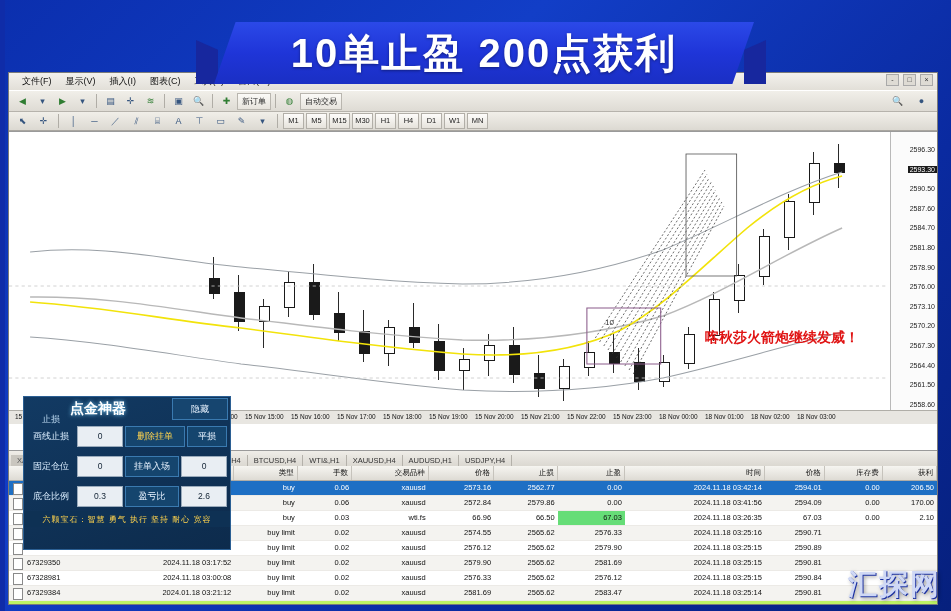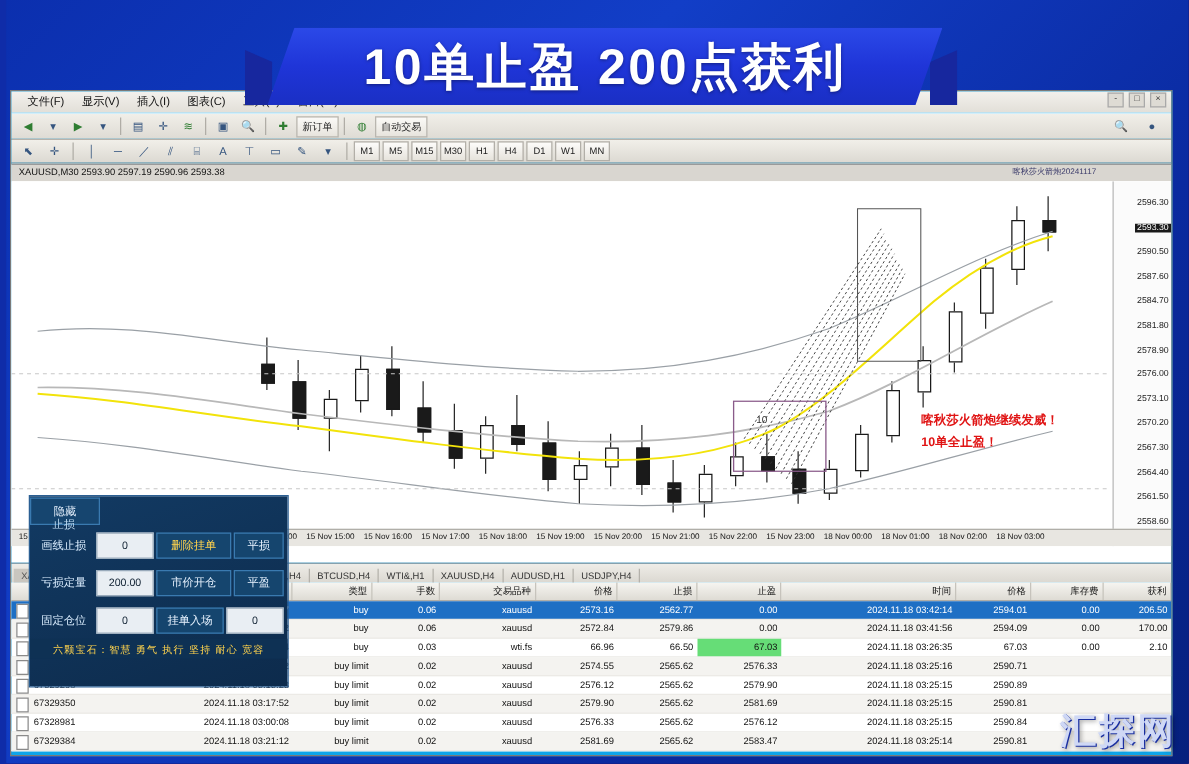--- a/index.html
+++ b/index.html
@@ -17,21 +17,21 @@
     display:flex;align-items:center;justify-content:center;z-index:40;
     box-shadow:0 2px 10px rgba(0,0,0,.35);}
   #banner span{color:#fff;font-size:40px;font-weight:bold;letter-spacing:2px;
     text-shadow:0 1px 3px rgba(0,0,0,.4);white-space:nowrap;}
   .banner-wing{position:absolute;z-index:39;background:#17279e;}
   #wing-l{left:196px;top:40px;width:22px;height:44px;clip-path:polygon(0 0,100% 22%,100% 100%,0 100%);}
   #wing-r{left:744px;top:40px;width:22px;height:44px;clip-path:polygon(0 22%,100% 0,100% 100%,0 100%);}
 
   
   #mt4{position:absolute;left:8px;top:72px;width:928px;height:531px;
-    background:#0ea5e9;border:1px solid #7a7a7a;overflow:hidden;z-index:10;}
+    background:#bef264;border:1px solid #7a7a7a;overflow:hidden;z-index:10;}
 
   
   #menubar{height:17px;background:linear-gradient(180deg,#f3f1ed,#e2dfd8);
     display:flex;align-items:center;padding-left:6px;position:relative;}
   #menubar .mi{font-size:9px;color:#111;padding:1px 7px;white-space:nowrap;}
   #menubar .win-btns{position:absolute;right:4px;top:1px;display:flex;gap:4px;}
   #menubar .win-btns i{display:block;width:11px;height:10px;background:#dedbd4;
     border:1px solid #a9a9a9;font-style:normal;font-size:7px;line-height:9px;text-align:center;color:#333;}
 
   
@@ -71,21 +71,21 @@
   .cd{position:absolute;width:9px;}
   .cd .wick{position:absolute;left:4px;width:1px;background:#2a2a2a;}
   .cd .body{position:absolute;left:0;width:9px;border:1px solid #1a1a1a;}
   .up .body{background:#ffffff;}
   .dn .body{background:#1a1a1a;}
 
   svg.overlay{position:absolute;left:0;top:0;width:100%;height:292px;pointer-events:none;}
 
   
   #annot{position:absolute;left:696px;top:196px;z-index:6;}
-  #annot div{color:#e01414;font-size:10px;font-weight:bold;line-height:18px;white-space:nowrap;margin-left:32px;}
+  #annot div{color:#e01414;font-size:14px;font-weight:bold;line-height:18px;white-space:nowrap;}
 
   
   #ea{position:absolute;left:14px;top:264px;width:206px;height:152px;z-index:7;
     background:linear-gradient(160deg,#123a63,#0d2b4c);border:1px solid #2b5f93;
     display:flex;flex-direction:column;font-size:8px;color:#e8f3ff;}
   #ea .hdr{height:24px;display:flex;align-items:center;}
   #ea .hdr .t{flex:1;text-align:center;font-size:14px;font-weight:bold;color:#fff;
     text-shadow:0 0 4px #7fd4ff;}
   #ea .hdr .hide{width:54px;height:20px;margin-right:2px;display:flex;align-items:center;
     justify-content:center;background:#16456f;border:1px solid #3a7ab0;font-size:9px;}
@@ -218,24 +218,20 @@
     <div class="tf">M15</div>
     <div class="tf">M30</div>
     <div class="tf">H1</div>
     <div class="tf">H4</div>
     <div class="tf">D1</div>
     <div class="tf">W1</div>
     <div class="tf">MN</div>
   </div>
 
   <div id="chartwrap">
-    <div id="chartHdr">
-      <span>XAUUSD,M30  2593.90 2597.19 2590.96 2593.38</span>
-      <span class="wm">喀秋莎火箭炮20241117</span>
-    </div>
 
     <div id="chart">
       <div id="candles">
           <div class="cd dn" style="left: 200px;">
             <div class="wick" style="top: 125.373px; height: 41.9537px;"></div>
             <div class="body" style="top: 146.35px; height: 13.9846px;"></div>
           </div>
           <div class="cd dn" style="left: 225px;">
             <div class="wick" style="top: 142.853px; height: 55.9383px;"></div>
             <div class="body" style="top: 160.334px; height: 27.9692px;"></div>
@@ -404,46 +400,46 @@
           <span style="left: 604px;">15 Nov 23:00</span>
           <span style="left: 650px;">18 Nov 00:00</span>
           <span style="left: 696px;">18 Nov 01:00</span>
           <span style="left: 742px;">18 Nov 02:00</span>
           <span style="left: 788px;">18 Nov 03:00</span>
         </div>
     </div>
 
     <div id="annot">
       <div>喀秋莎火箭炮继续发威！</div>
-      <div>10单全止盈！</div>
     </div>
 
     <div id="ea">
       <div class="hdr">
+        <div class="t">点金神器</div>
         <div class="hide">隐藏</div>
       </div>
       <div class="tag">止损</div>
       <div id="ea-rows">
           <div class="row">
             <div class="lb">画线止损</div>
             <div class="fld">0</div>
             <div class="btn y">删除挂单</div>
             <div class="btn2">平损</div>
           </div>
           <div class="row">
-            <div class="lb">亏损定量</div>
-            <div class="fld">200.00</div>
-            <div class="btn">市价开仓</div>
-            <div class="btn2">平盈</div>
-          </div>
-          <div class="row">
             <div class="lb">固定仓位</div>
             <div class="fld">0</div>
             <div class="btn">挂单入场</div>
             <div class="fld">0</div>
+          </div>
+          <div class="row">
+            <div class="lb">底仓比例</div>
+            <div class="fld">0.3</div>
+            <div class="btn">盈亏比</div>
+            <div class="fld">2.6</div>
           </div>
         </div>
       <div class="foot">六颗宝石：智慧 勇气 执行 坚持 耐心 宽容</div>
     </div>
   </div>
 
   <div id="tabs">
       <div class="tab dim">XAUUSD,M30</div>
       <div class="tab active">XAUUSD,M30</div>
       <div class="tab">XAUUSD,H1</div>
@@ -564,21 +560,21 @@
           <div class="c-prc">2576.33</div>
           <div class="c-sl">2565.62</div>
           <div class="c-tp">2576.12</div>
           <div class="c-tim2">2024.11.18 03:25:15</div>
           <div class="c-prc2">2590.84</div>
           <div class="c-sw"></div>
           <div class="c-pf"></div>
         </div>
         <div class="tr alt">
           <div class="c-ord">67329384<span class="ordicon"></span></div>
-          <div class="c-tim">2024.11.18 03:21:12</div>
+          <div class="c-tim">2024.01.18 03:21:12</div>
           <div class="c-typ">buy limit</div>
           <div class="c-lot">0.02</div>
           <div class="c-sym">xauusd</div>
           <div class="c-prc">2581.69</div>
           <div class="c-sl">2565.62</div>
           <div class="c-tp">2583.47</div>
           <div class="c-tim2">2024.11.18 03:25:14</div>
           <div class="c-prc2">2590.81</div>
           <div class="c-sw"></div>
           <div class="c-pf"></div>

